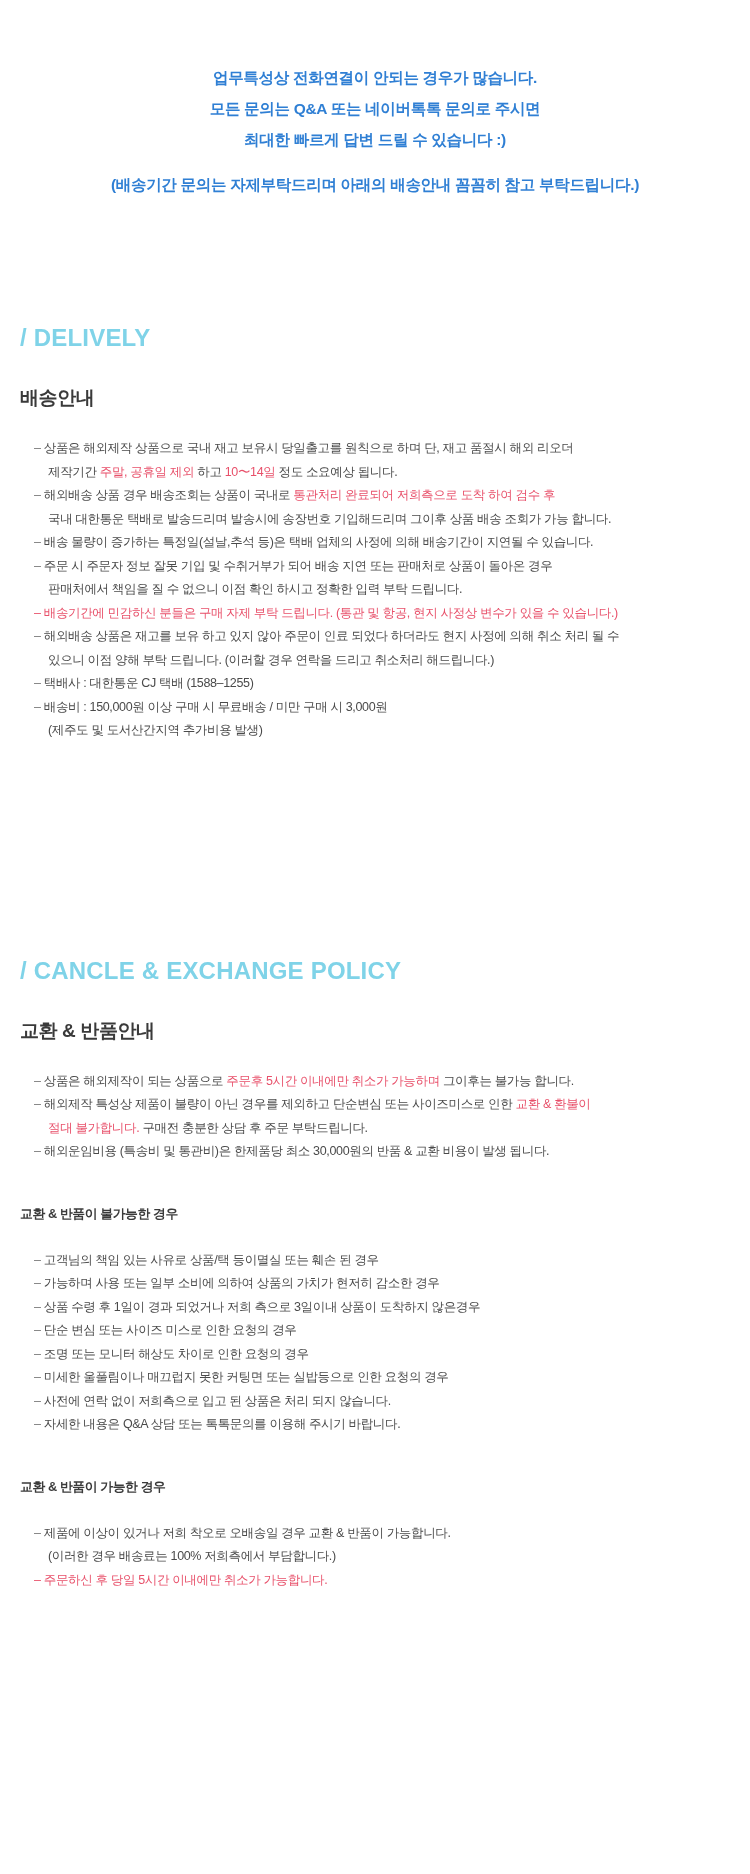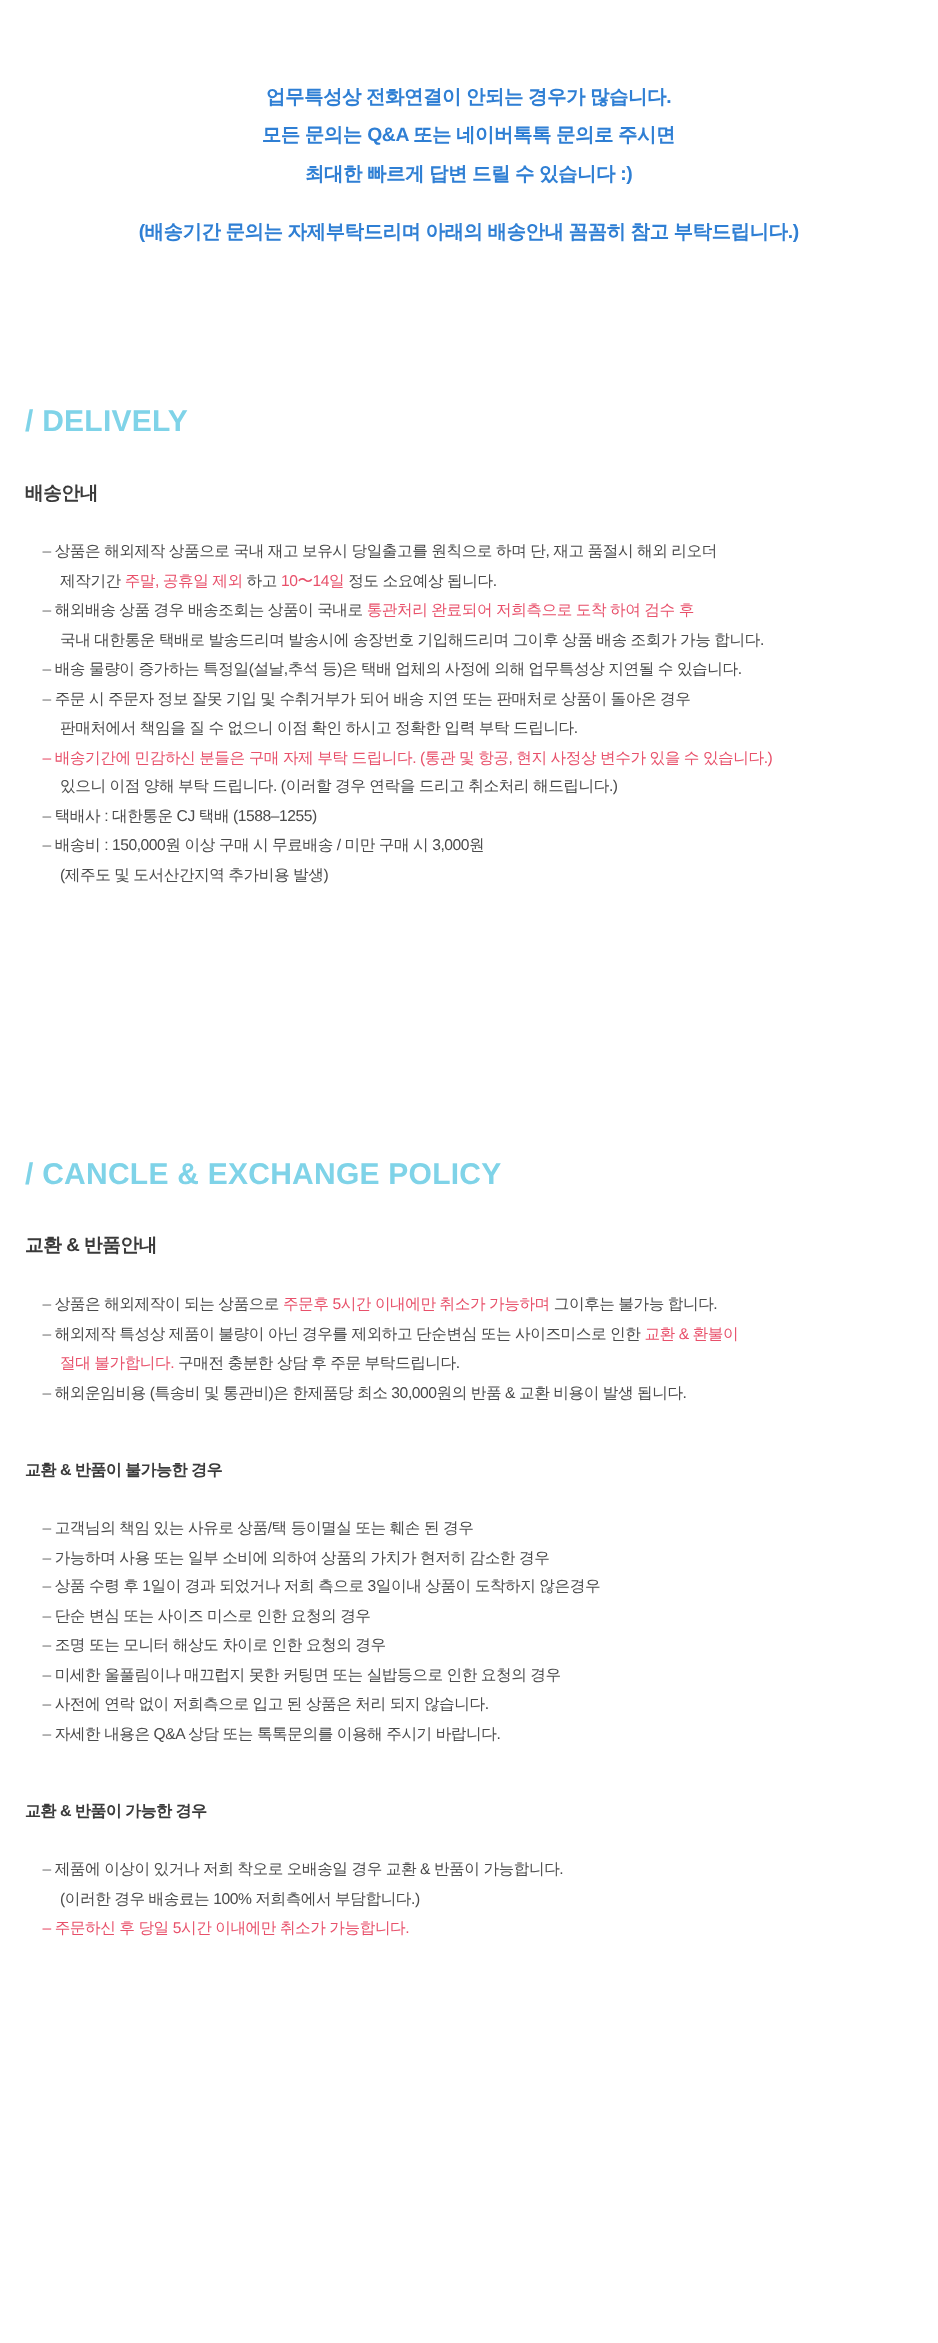--- a/index.html
+++ b/index.html
@@ -52,21 +52,21 @@
   .sec-title {
     color: #7fd3e8;
     font-size: 24px;
     font-weight: 700;
     letter-spacing: 0.2px;
     padding-left: 2px;
   }
   .sub-title {
     margin-top: 33px;
     color: #3a3a3a;
-    font-size: 15px;
+    font-size: 19px;
     font-weight: 700;
     letter-spacing: -0.4px;
     padding-left: 2px;
   }
 
   
   ul.lines {
     list-style: none;
     margin: 14px;
     padding: 0;
@@ -122,24 +122,25 @@
   </div>
 
   <div class="section sec-delivery">
     <div class="sec-title">/ DELIVELY</div>
     <div class="sub-title">배송안내</div>
     <ul class="lines" id="delivery-list">
         <li class="dash"><span class="grey-strong">상품은 해외제작 상품으로 국내 재고 보유시 당일출고를 원칙으로 하며 단, 재고 품절시 해외 리오더</span></li>
         <li class="indent"><span class="grey-strong">제작기간 </span><span class="red">주말, 공휴일 제외</span><span class="grey-strong"> 하고 </span><span class="red">10〜14일</span><span class="grey-strong"> 정도 소요예상 됩니다.</span></li>
         <li class="dash"><span class="grey-strong">해외배송 상품 경우 배송조회는 상품이 국내로 </span><span class="red">통관처리 완료되어 저희측으로 도착 하여 검수 후</span></li>
         <li class="indent"><span class="grey-strong">국내 대한통운 택배로 발송드리며 발송시에 송장번호 기입해드리며 그이후 상품 배송 조회가 가능 합니다.</span></li>
-        <li class="dash"><span class="grey-strong">배송 물량이 증가하는 특정일(설날,추석 등)은 택배 업체의 사정에 의해 업무특성상 지연될 수 있습니다.</span></li>
+        <li class="dash"><span class="grey-strong">배송 물량이 증가하는 특정일(설날,추석 등)은 택배 업체의 사정에 의해 배송기간이 지연될 수 있습니다.</span></li>
         <li class="dash"><span class="grey-strong">주문 시 주문자 정보 잘못 기입 및 수취거부가 되어 배송 지연 또는 판매처로 상품이 돌아온 경우</span></li>
         <li class="indent"><span class="grey-strong">판매처에서 책임을 질 수 없으니 이점 확인 하시고 정확한 입력 부탁 드립니다.</span></li>
         <li class="dash red"><span class="red">배송기간에 민감하신 분들은 구매 자제 부탁 드립니다. (통관 및 항공, 현지 사정상 변수가 있을 수 있습니다.)</span></li>
+        <li class="dash"><span class="grey-strong">해외배송 상품은 재고를 보유 하고 있지 않아 주문이 인료 되었다 하더라도 현지 사정에 의해 취소 처리 될 수</span></li>
         <li class="indent"><span class="grey-strong">있으니 이점 양해 부탁 드립니다. (이러할 경우 연락을 드리고 취소처리 해드립니다.)</span></li>
         <li class="dash"><span class="grey-strong">택배사 :  대한통운 CJ 택배 (1588–1255)</span></li>
         <li class="dash"><span class="grey-strong">배송비 :  150,000원 이상 구매 시 무료배송 / 미만 구매 시 3,000원</span></li>
         <li class="indent"><span class="grey-strong">(제주도 및 도서산간지역 추가비용 발생)</span></li>
       </ul>
   </div>
 
   <div class="section sec-policy">
     <div class="sec-title">/ CANCLE &amp; EXCHANGE POLICY</div>
     <div class="sub-title">교환 &amp; 반품안내</div>

